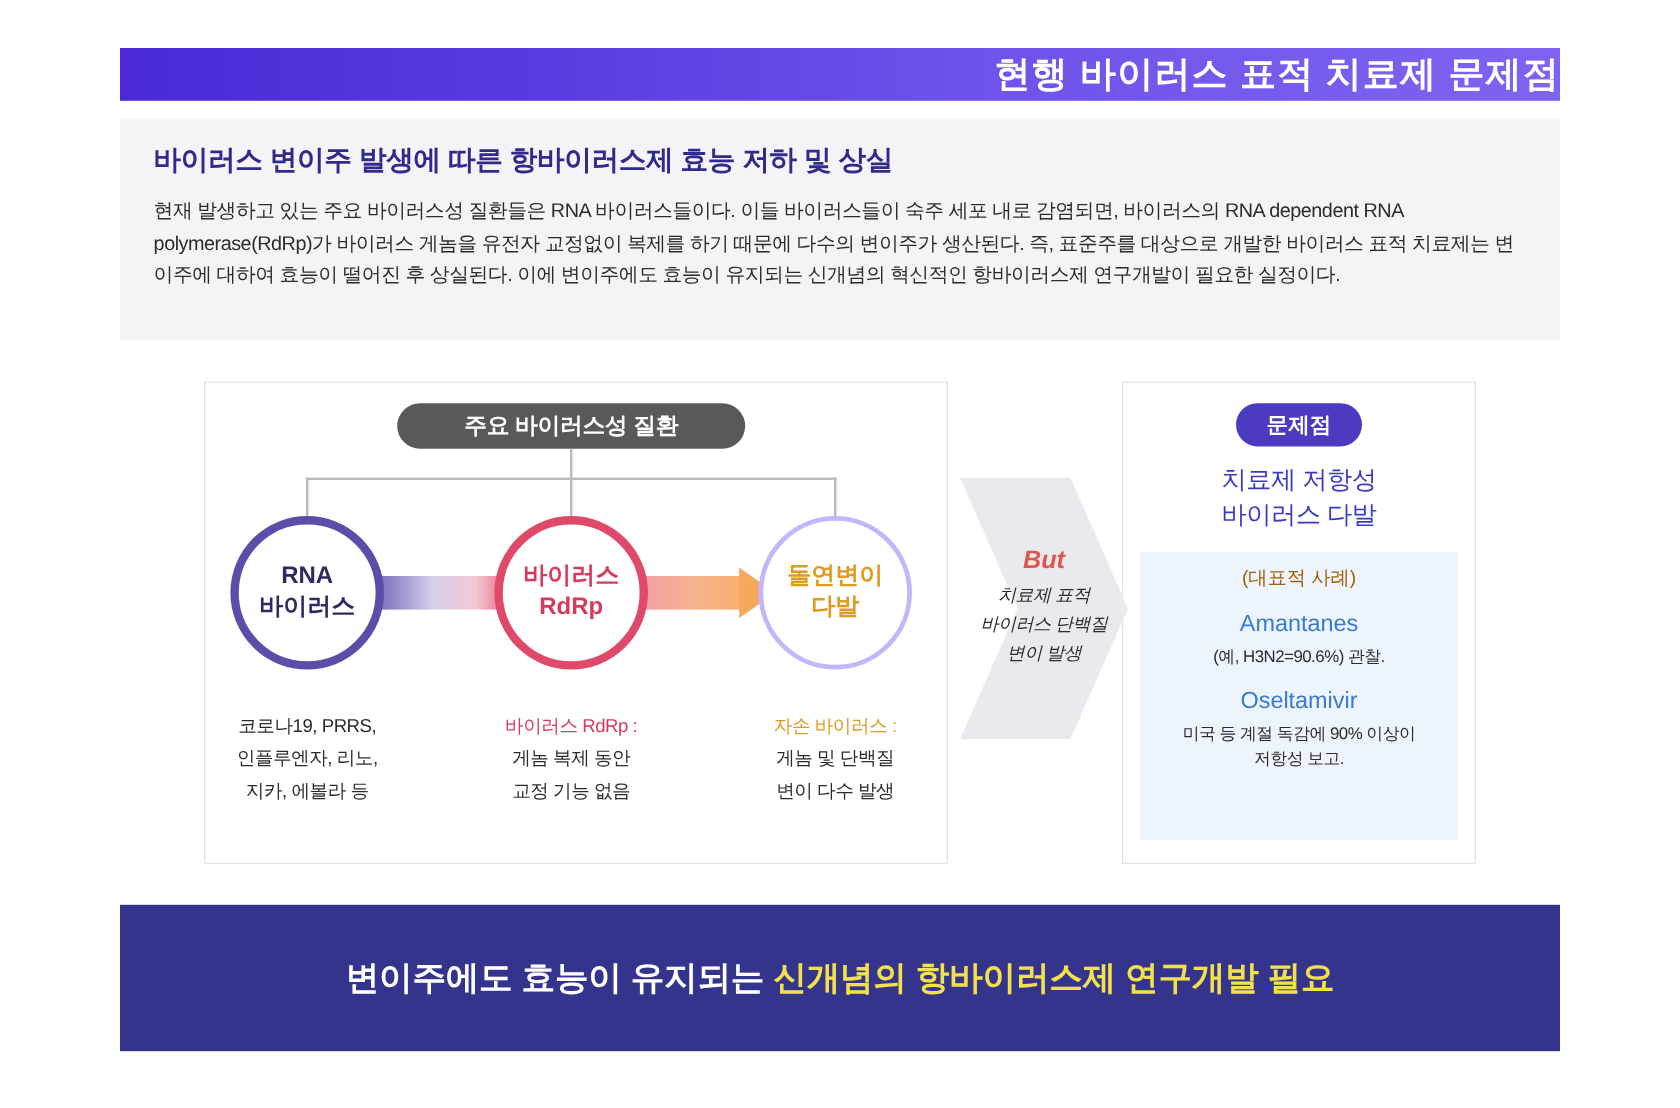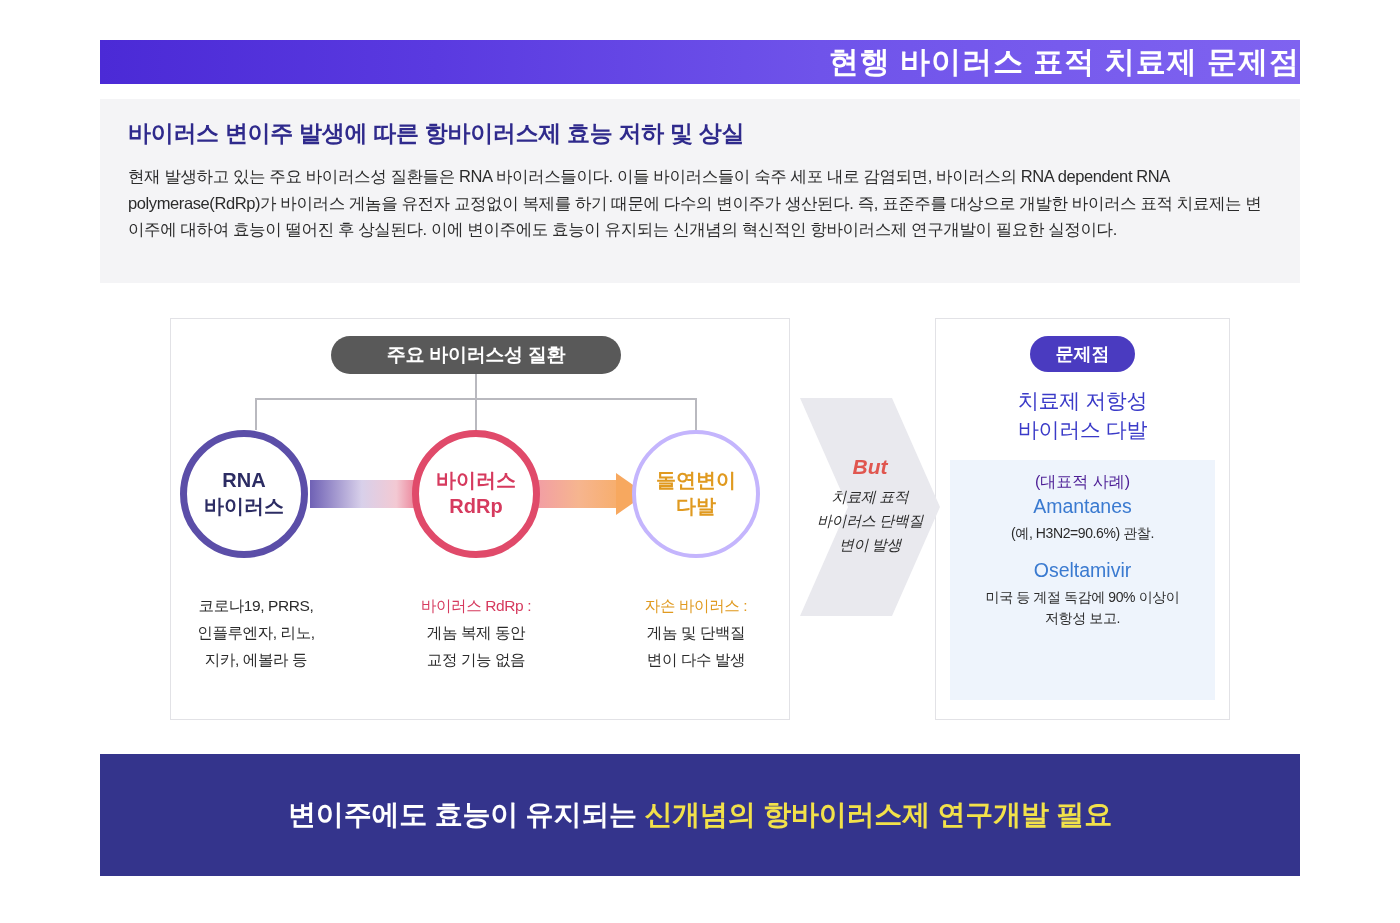--- a/index.html
+++ b/index.html
@@ -115,21 +115,21 @@
     align-items: center;
     justify-content: center;
     text-align: center;
     font-size: 20px;
     font-weight: bold;
     line-height: 1.28;
     background: #ffffff;
     z-index: 3;
   }
   .circle-rna {
-    left: 180px; top: 430px;
+    left: 192px; top: 430px;
     border: 7px solid #5b4ea8;
     color: #2c2c63;
   }
   .circle-rdrp {
     left: 412px; top: 430px;
     border: 7px solid #e04a6a;
     color: #d63a5e;
   }
   .circle-mut {
     left: 632px; top: 430px;
@@ -268,23 +268,23 @@
     left: 950px;
     top: 460px;
     width: 265px;
     height: 240px;
     background: #eef4fc;
     box-sizing: border-box;
     padding-top: 12px;
     text-align: center;
   }
   .sample-label {
-    color: #4c1d95;
+    color: #a16207;
     font-size: 16px;
-    margin-bottom: 2px;
+    margin-bottom: 16px;
   }
   .drug-name {
     color: #3a7ad0;
     font-size: 19.5px;
     margin-bottom: 5px;
   }
   .drug-desc {
     color: #2b2b2b;
     font-size: 14px;
     line-height: 1.55;

